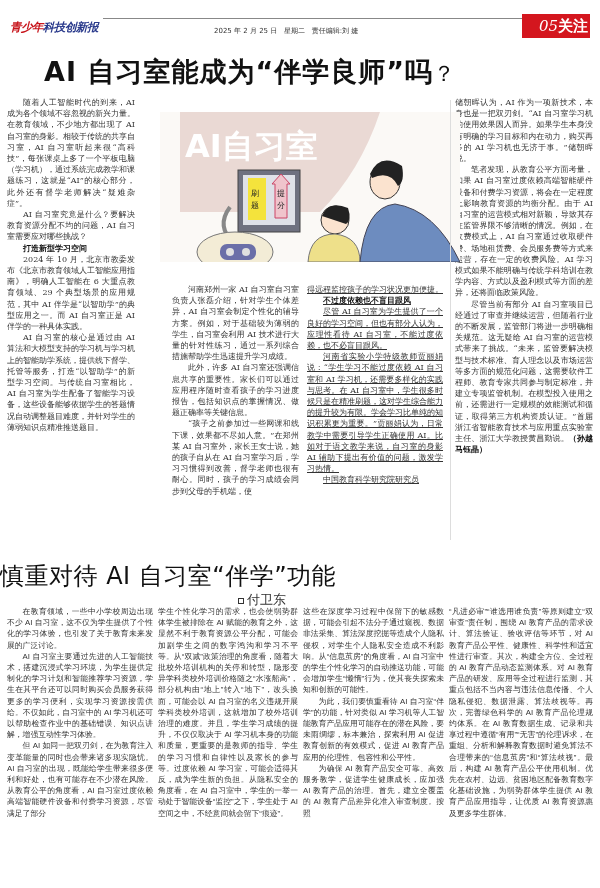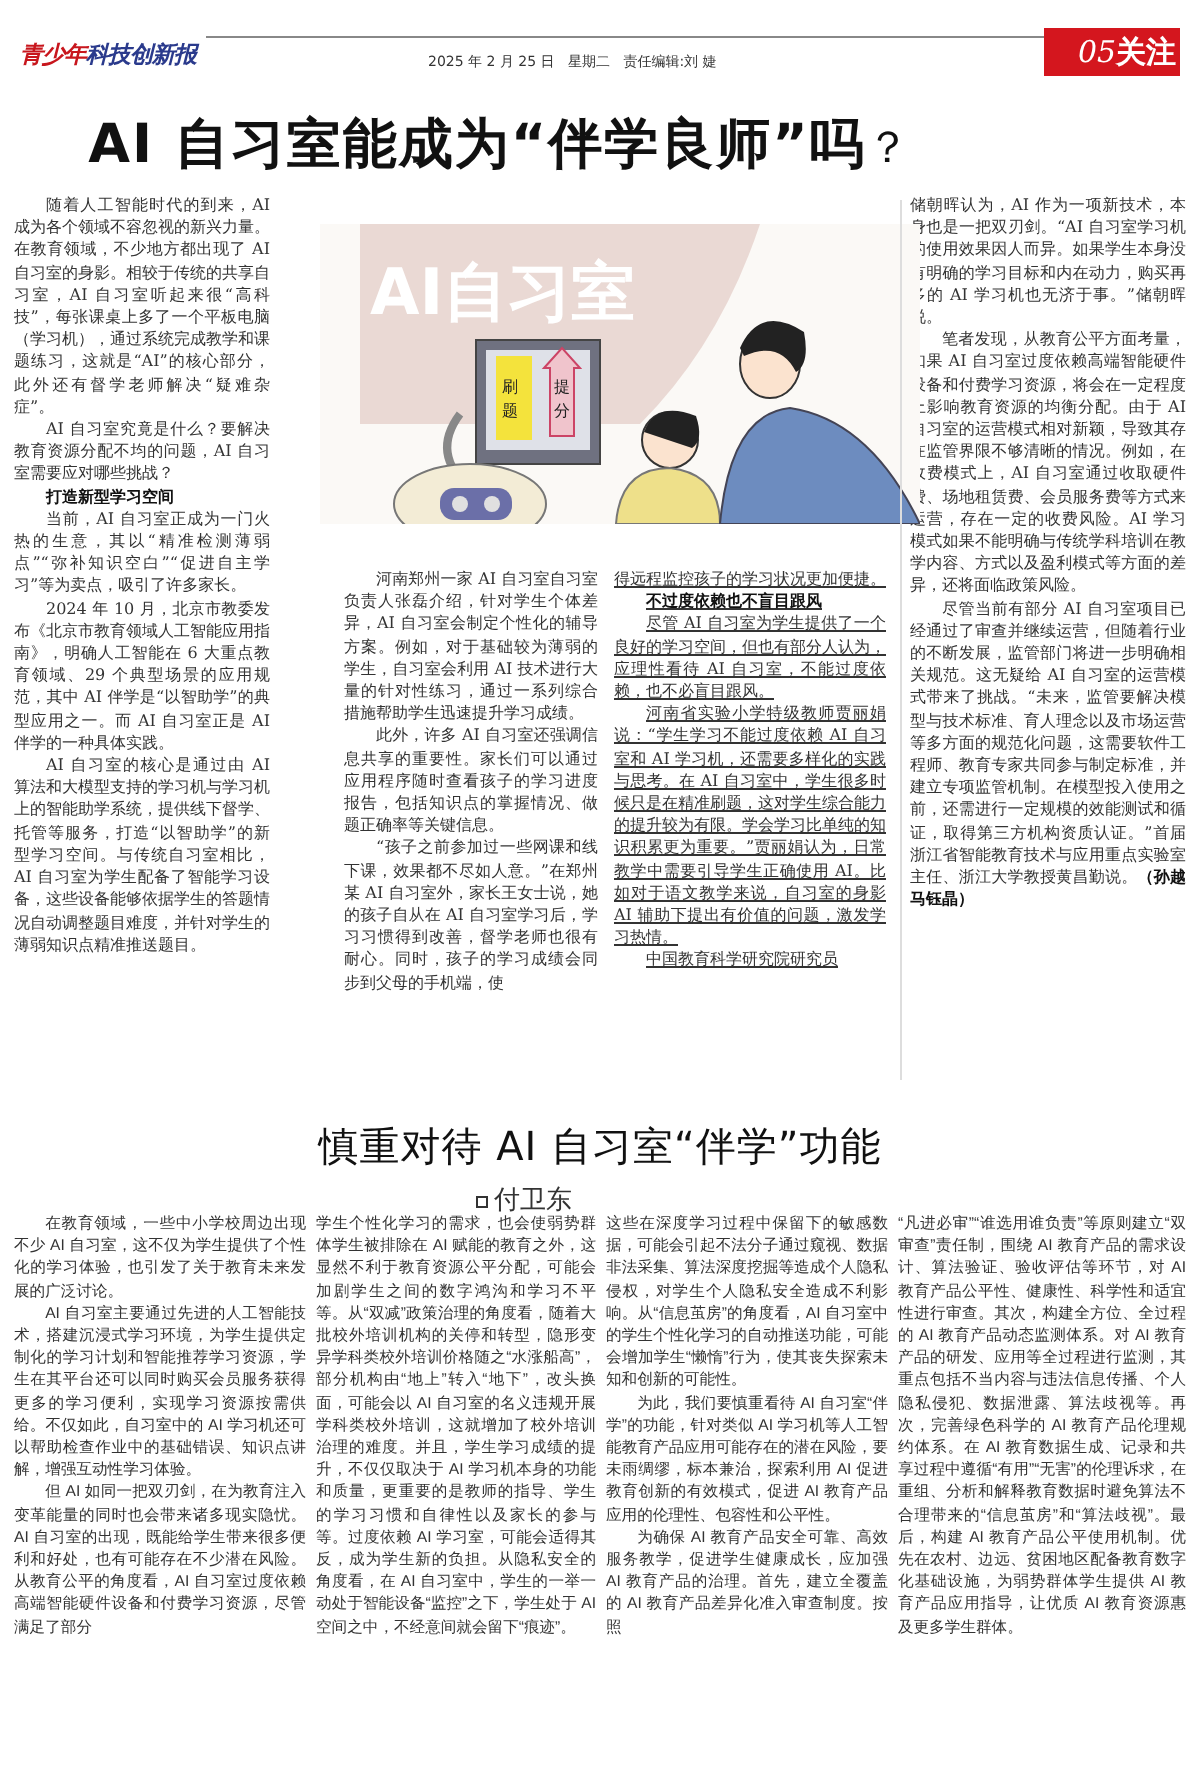--- a/index.html
+++ b/index.html
@@ -21,21 +21,21 @@
   .col { position:absolute; font-size:8px; line-height:11.2px; color:#333; text-align:justify; }
   .col p { text-indent:2em; }
   .col p.noind { text-indent:0; }
   .subhead { font-family:"DejaVu Sans", sans-serif; font-weight:bold; font-size:8px; color:#111; text-indent:2em; }
   .byline-end { font-family:"DejaVu Sans", sans-serif; font-weight:bold; color:#111; }
 
   .illus { position:absolute; left:160px; top:112px; width:300px; height:150px; background:#4d7c0f; overflow:hidden; }
 
   .vrule { position:absolute; width:1px; background:#ddd; }
 
-  .headline2 { position:absolute; left:0; top:560px; width:600px; text-align:center; font-size:20px; font-family:"DejaVu Sans", sans-serif; color:#111; letter-spacing:0.5px; }
+  .headline2 { position:absolute; left:0; top:560px; width:600px; text-align:left; font-size:24px; font-family:"DejaVu Sans", sans-serif; color:#111; letter-spacing:0.5px; }
   .byline2 { position:absolute; left:0; top:591px; width:524px; text-align:center; font-size:13px; font-family:Liberation Mono, monospace; color:#333; }
   .byline2 .box { display:inline-block; width:6px; height:6px; border:1px solid #333; vertical-align:middle; margin-right:3px; }
 
   .col2 { position:absolute; font-size:7.8px; line-height:11.2px; color:#333; text-align:justify; font-family:Liberation Sans, sans-serif; }
   .col2 p { text-indent:2em; }
   .col2 p.noind { text-indent:0; }
 </style>
 </head>
 <body>
 
@@ -55,21 +55,20 @@
 </div>
 
 <div class="headline1">
   <span>AI 自习室能成为“伴学良师”吗</span><span class="q">？</span>
 </div>
 
 <div class="col" id="a1c1" style="left:7px; top:97px; width:128px;">
     <p>随着人工智能时代的到来，AI 成为各个领域不容忽视的新兴力量。在教育领域，不少地方都出现了 AI 自习室的身影。相较于传统的共享自习室，AI 自习室听起来很“高科技”，每张课桌上多了一个平板电脑（学习机），通过系统完成教学和课题练习，这就是“AI”的核心部分，此外还有督学老师解决“疑难杂症”。</p>
     <p>AI 自习室究竟是什么？要解决教育资源分配不均的问题，AI 自习室需要应对哪些挑战？</p>
     <div class="subhead">打造新型学习空间</div>
-    <p>当前，AI 自习室正成为一门火热的生意，其以“精准检测薄弱点”“弥补知识空白”“促进自主学习”等为卖点，吸引了许多家长。</p>
     <p>2024 年 10 月，北京市教委发布《北京市教育领域人工智能应用指南》，明确人工智能在 6 大重点教育领域、29 个典型场景的应用规范，其中 AI 伴学是“以智助学”的典型应用之一。而 AI 自习室正是 AI 伴学的一种具体实践。</p>
     <p>AI 自习室的核心是通过由 AI 算法和大模型支持的学习机与学习机上的智能助学系统，提供线下督学、托管等服务，打造“以智助学”的新型学习空间。与传统自习室相比，AI 自习室为学生配备了智能学习设备，这些设备能够依据学生的答题情况自动调整题目难度，并针对学生的薄弱知识点精准推送题目。</p>
   </div>
 <div class="col" id="a1c2" style="left:172px; top:284px; width:127px;">
     <p>河南郑州一家 AI 自习室自习室负责人张磊介绍，针对学生个体差异，AI 自习室会制定个性化的辅导方案。例如，对于基础较为薄弱的学生，自习室会利用 AI 技术进行大量的针对性练习，通过一系列综合措施帮助学生迅速提升学习成绩。</p>
     <p>此外，许多 AI 自习室还强调信息共享的重要性。家长们可以通过应用程序随时查看孩子的学习进度报告，包括知识点的掌握情况、做题正确率等关键信息。</p>
     <p>“孩子之前参加过一些网课和线下课，效果都不尽如人意。”在郑州某 AI 自习室外，家长王女士说，她的孩子自从在 AI 自习室学习后，学习习惯得到改善，督学老师也很有耐心。同时，孩子的学习成绩会同步到父母的手机端，使</p>
   </div>
 <div class="col" id="a1c3" style="left:307px; top:284px; width:136px;text-decoration:underline;">
     <p class="noind">得远程监控孩子的学习状况更加便捷。</p>

